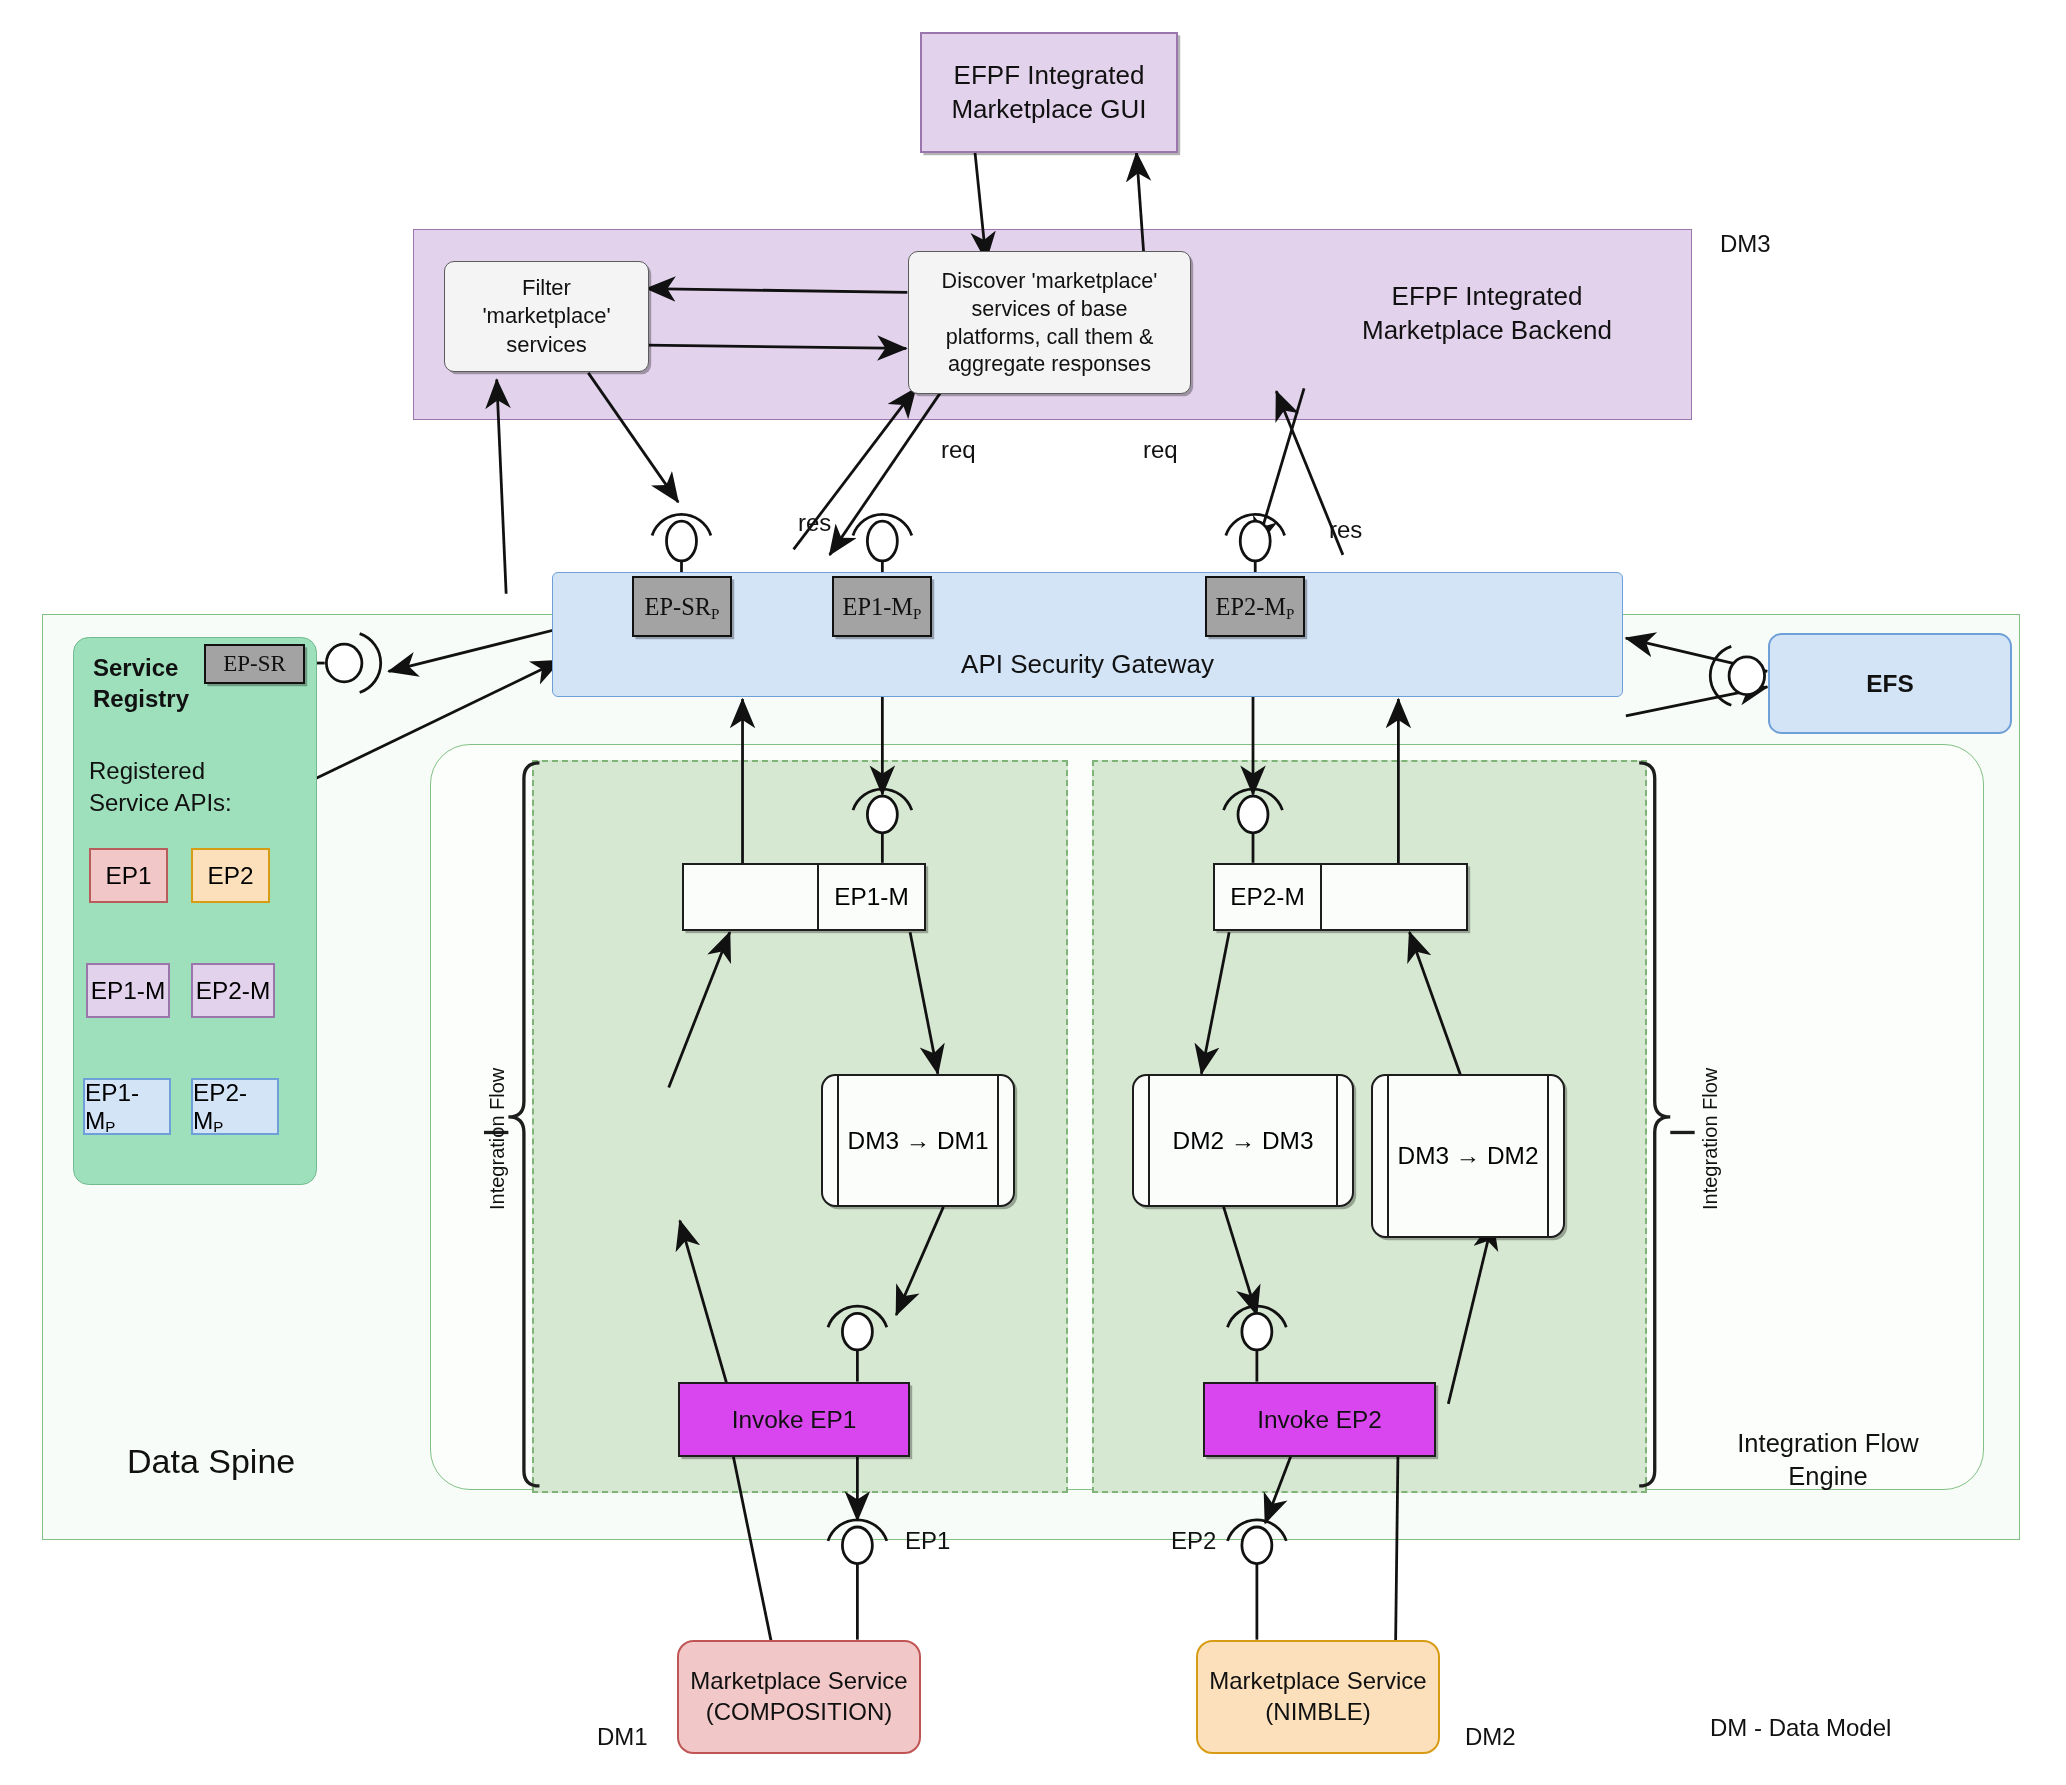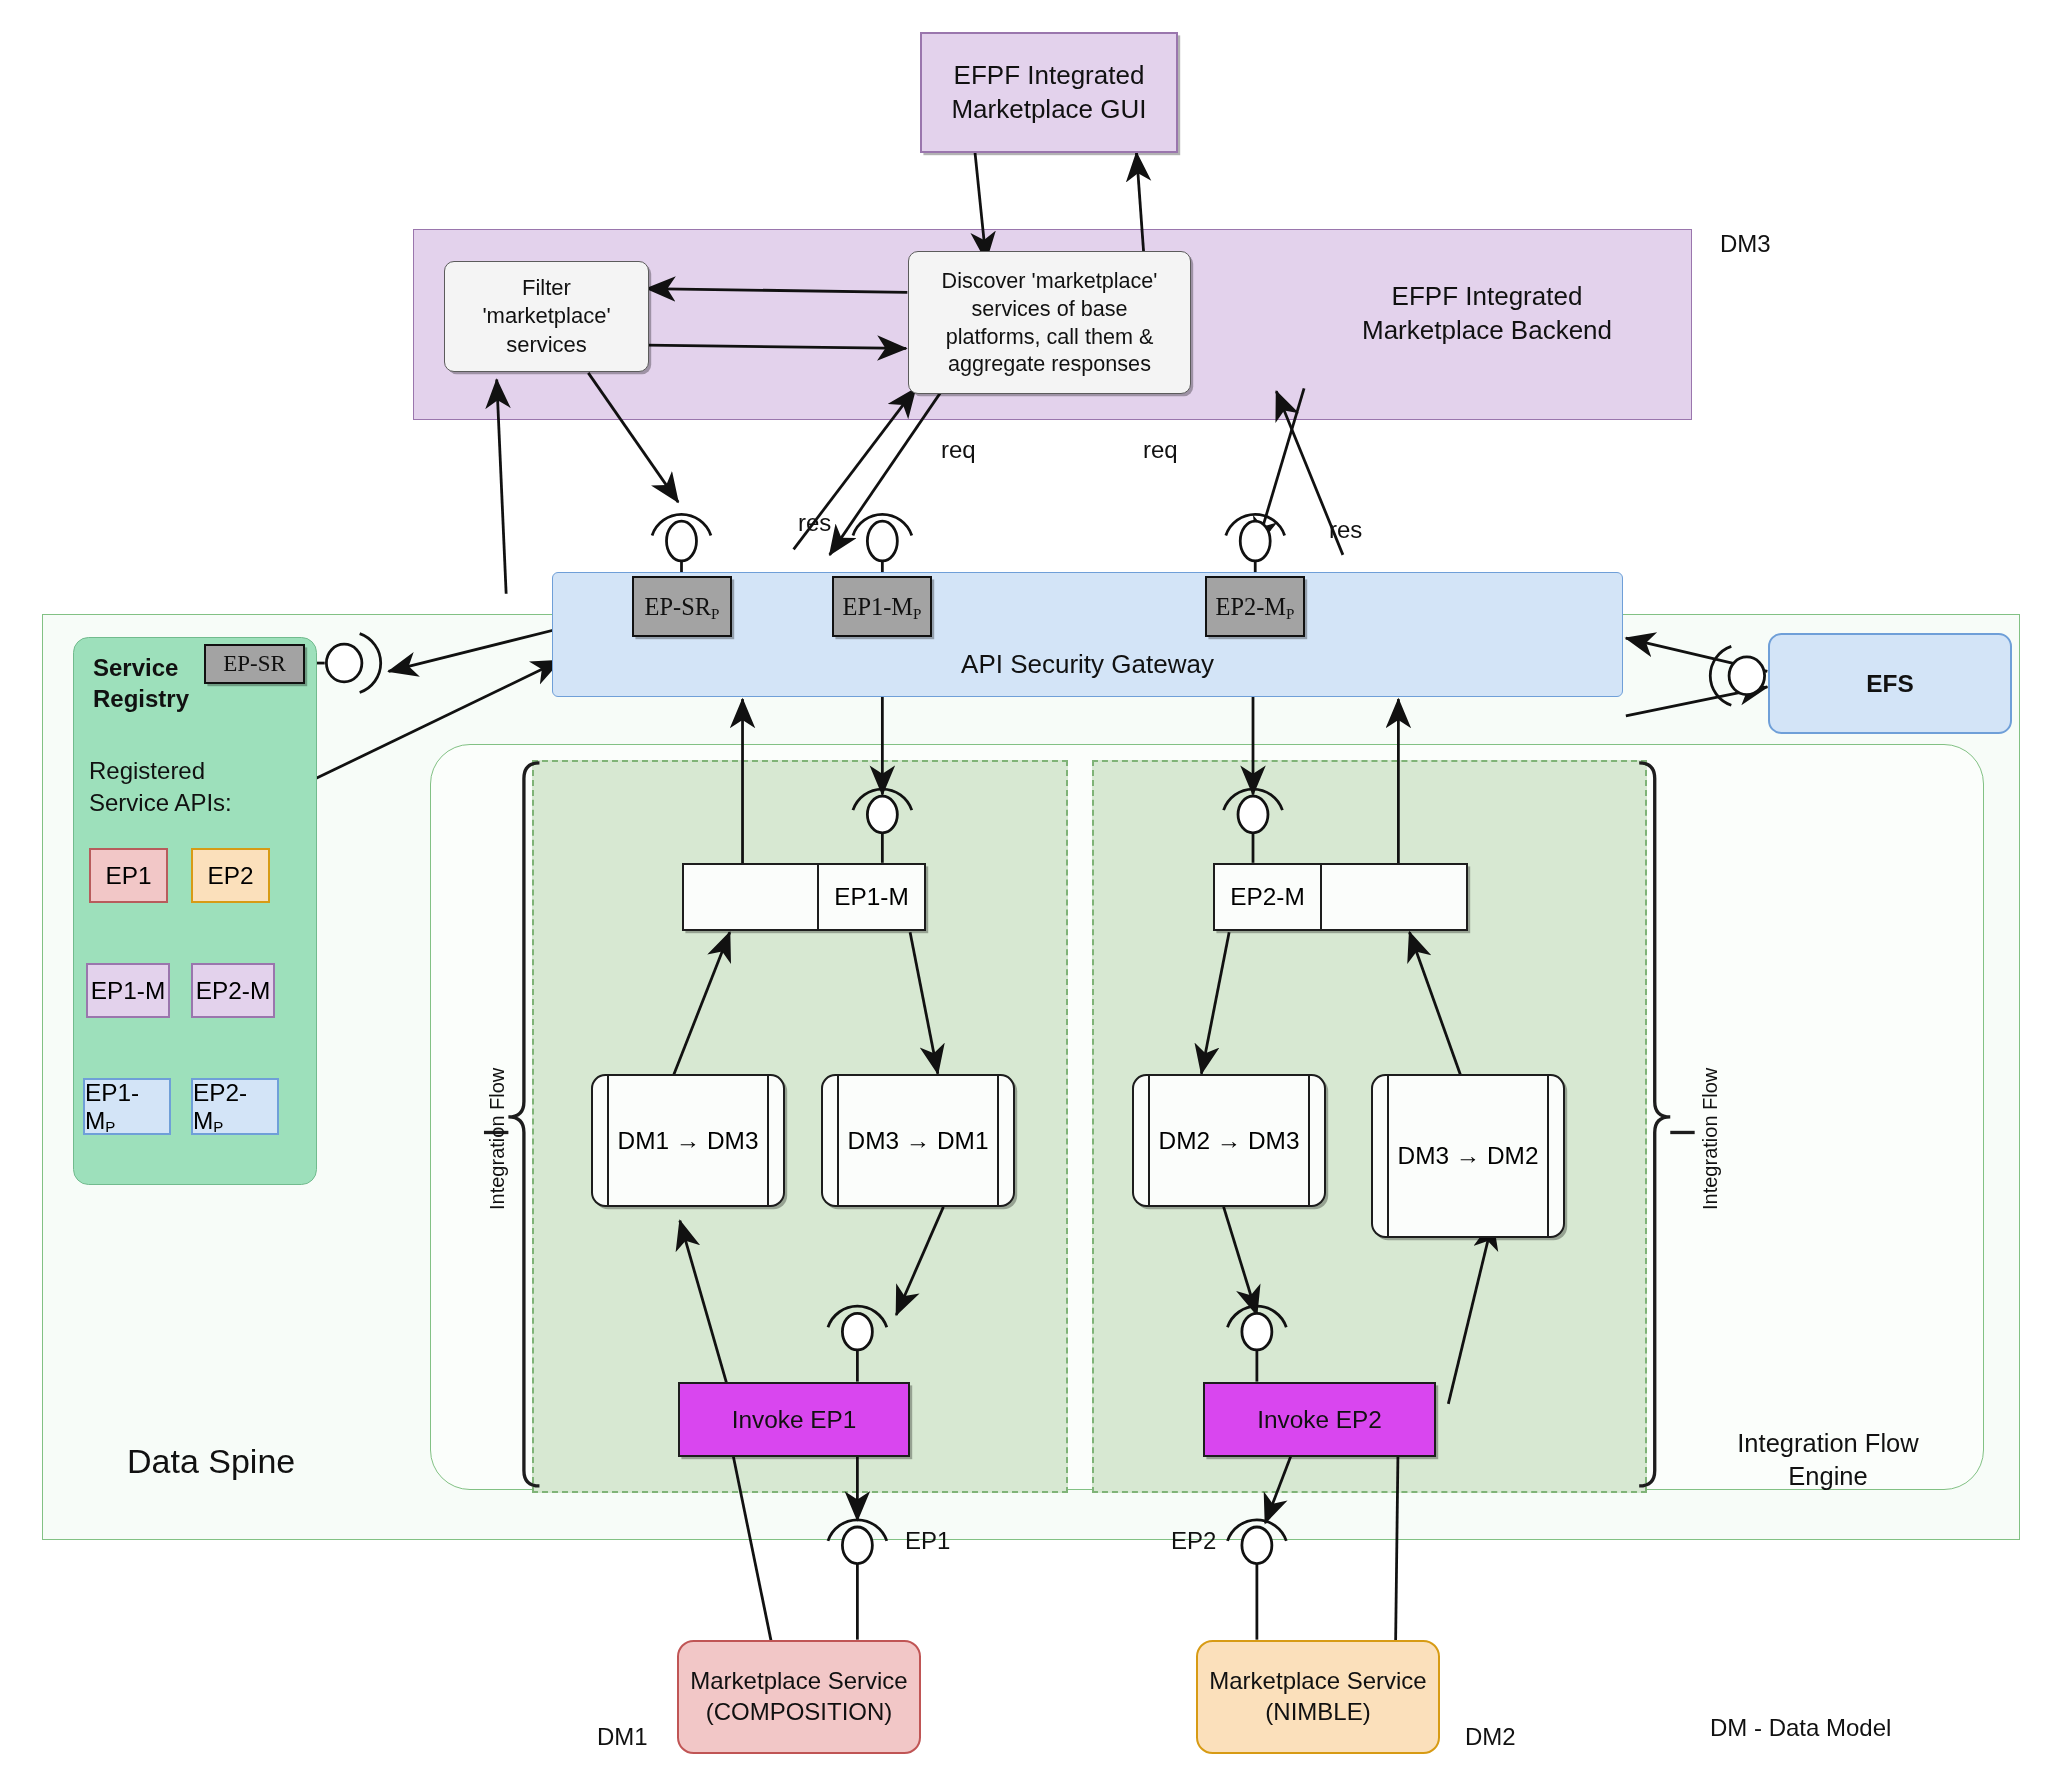--- a/index.html
+++ b/index.html
@@ -285,43 +285,40 @@
       <span>EP2-M</span><sub>P</sub></span>
   </div>
 
   <div class="splitbar shadow" style="left:682px;top:863px;width:244px;height:68px;">
     <div class="cell" style="flex:1 1 0;"></div>
     <div class="cell edge" style="flex:0 0 107px;">
       <span>EP1-M</span>
     </div>
   </div>
 
-  <div class="dmbox shadow" style="left:591px;top:1074px;width:194px;height:133px;">
-    <span>DM1 → DM3</span>
-  </div>
   <div class="dmbox shadow" style="left:821px;top:1074px;width:194px;height:133px;">
     <span>DM3 → DM1</span>
   </div>
 
   <div class="node wbox shadow" style="left:678px;top:1382px;width:232px;height:75px;">
     <span>Invoke EP1</span>
   </div>
 
   <div class="lbl" style="left:905px;top:1527px;">
     <span>EP1</span>
   </div>
 
   <div class="splitbar shadow" style="left:1213px;top:863px;width:255px;height:68px;">
     <div class="cell edgeR" style="flex:0 0 107px;">
       <span>EP2-M</span>
     </div>
     <div class="cell" style="flex:1 1 0;"></div>
   </div>
 
-  <div class="dmbox shadow" style="left:1132px;top:1074px;width:194px;height:133px;">
+  <div class="dmbox shadow" style="left:1132px;top:1074px;width:222px;height:133px;">
     <span>DM2 → DM3</span>
   </div>
   <div class="dmbox shadow" style="left:1371px;top:1074px;width:194px;height:164px;">
     <span>DM3 → DM2</span>
   </div>
 
   <div class="node wbox shadow" style="left:1203px;top:1382px;width:233px;height:75px;">
     <span>Invoke EP2</span>
   </div>
 

